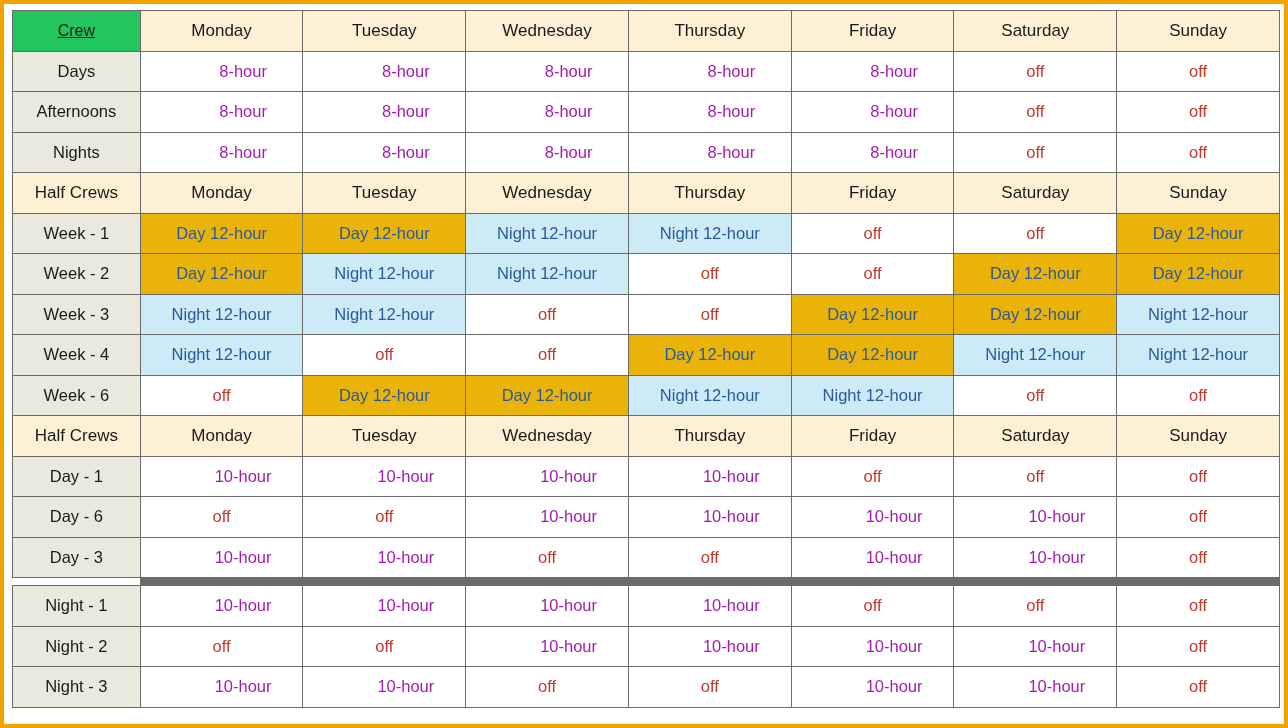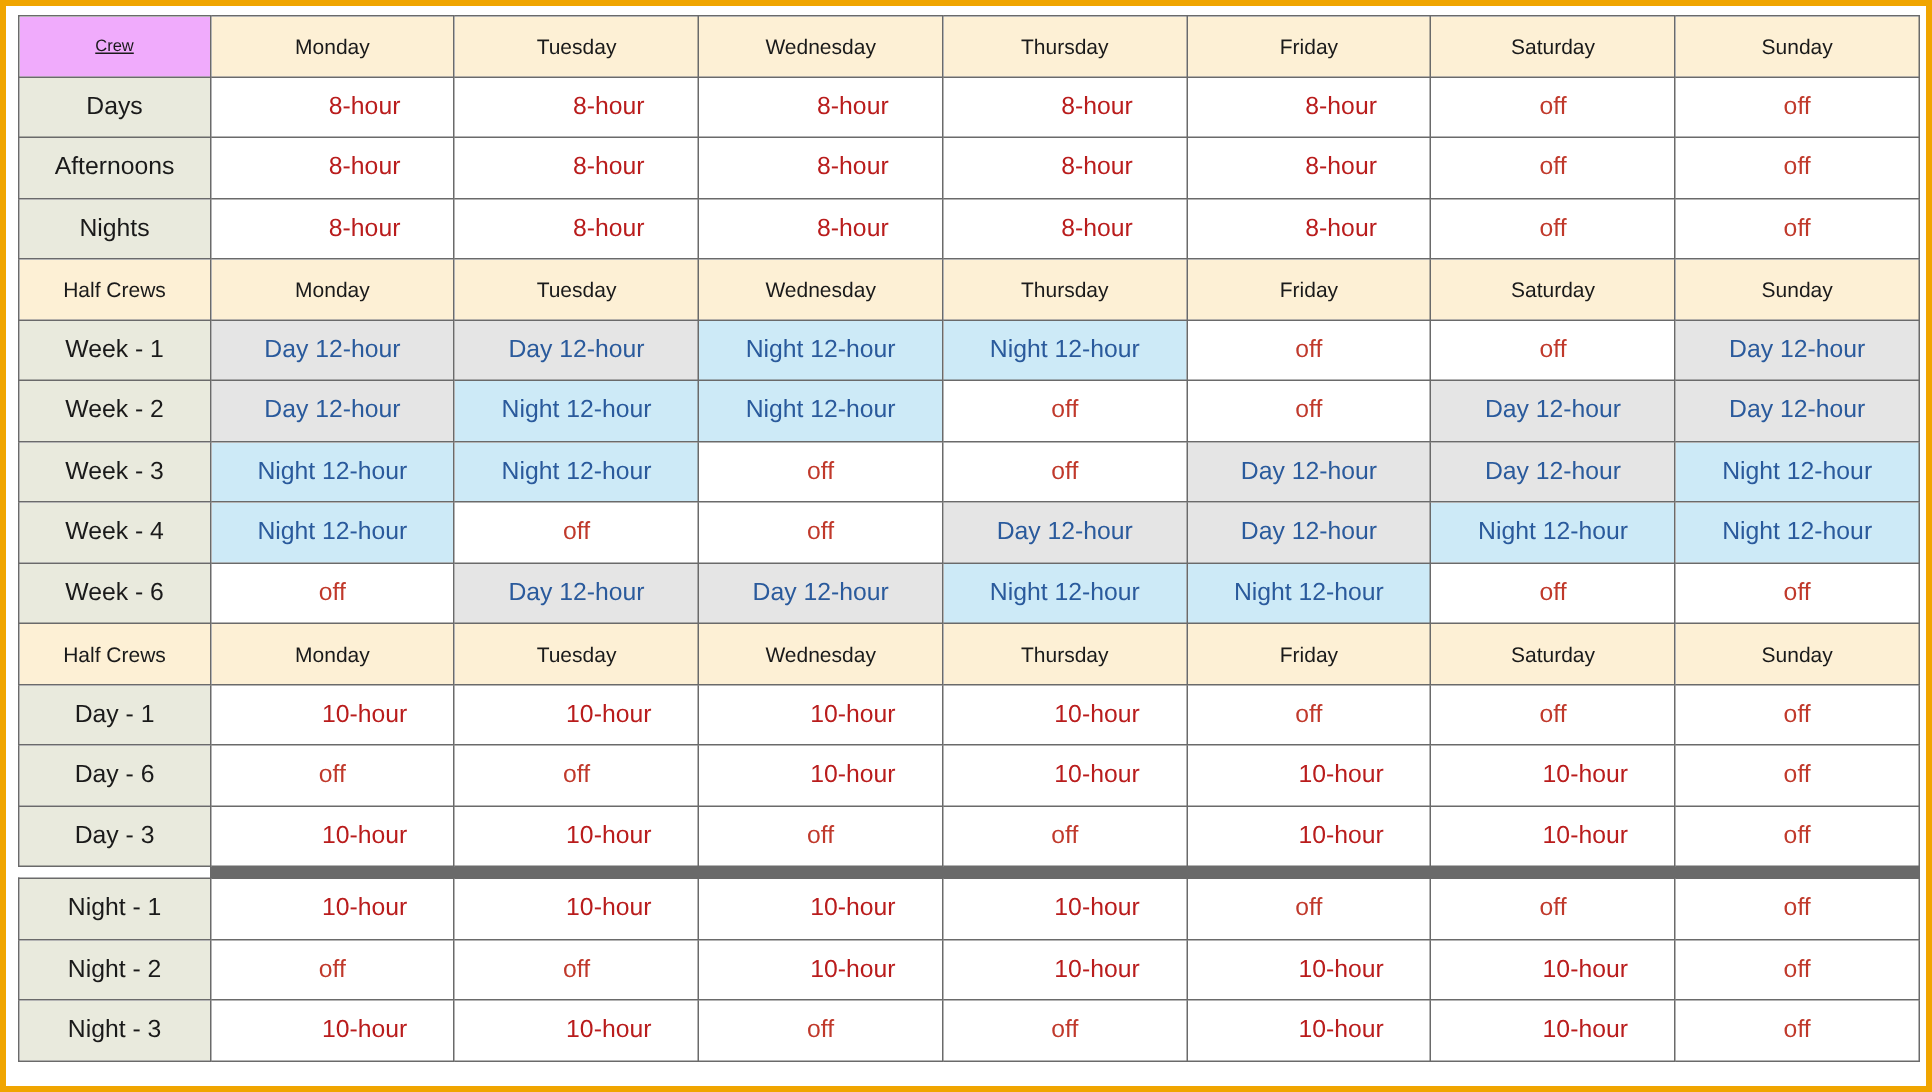--- a/index.html
+++ b/index.html
@@ -26,27 +26,27 @@
     height:37.5px;
     text-align:center;
     vertical-align:middle;
     font-size:16.5px;
     white-space:nowrap;
     overflow:hidden;
   }
   .crewcol{width:124px;}
   .daycol{width:158px;}
   
-  .hdr{background:#fdf0d5;color:#1a1a1a;font-size:14px;}
-  .hdr-crew{background:#f0abfc;color:#1a1a1a;font-size:11px;text-decoration:underline;}
+  .hdr{background:#fdf0d5;color:#1a1a1a;font-size:17px;}
+  .hdr-crew{background:#22c55e;color:#1a1a1a;font-size:16px;text-decoration:underline;}
   .rowlabel{background:#e9eadd;color:#1a1a1a;font-size:16.5px;}
   
-  .v-blue{color:#b91c1c;background:#ffffff;padding-left:44px;}
+  .v-blue{color:#a21caf;background:#ffffff;padding-left:44px;}
   .v-off{color:#c0392b;background:#ffffff;}
-  .v-day{color:#2a5a9c;background:#e5e5e5;}
+  .v-day{color:#2a5a9c;background:#eab308;}
   .v-night{color:#2a5a9c;background:#cdeaf7;}
   .sep td{
     border:none;
     height:7px;
     padding:0;
     background:#ffffff;
   }
   .sep td.bar{
     background:#6a6a6a;
     height:4px;

